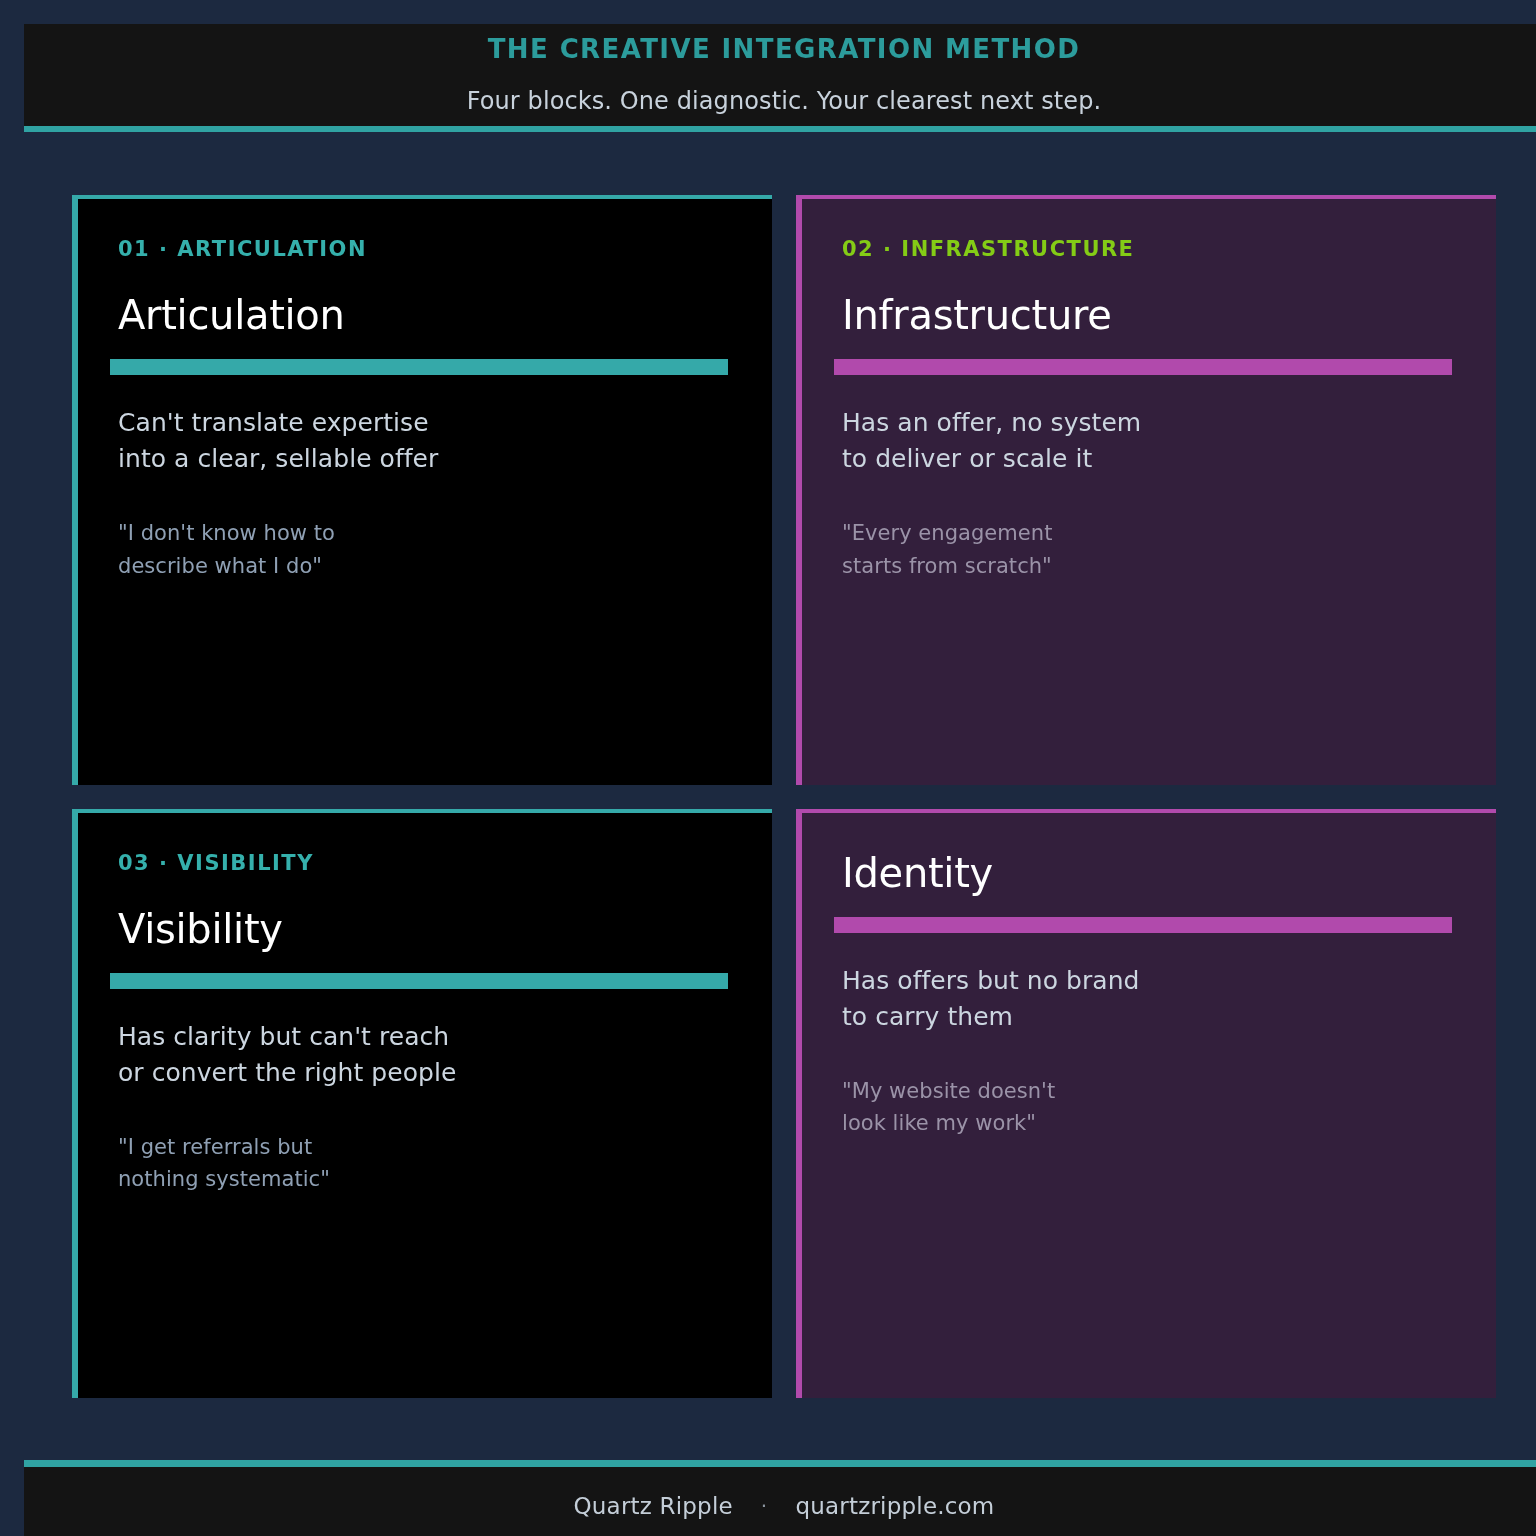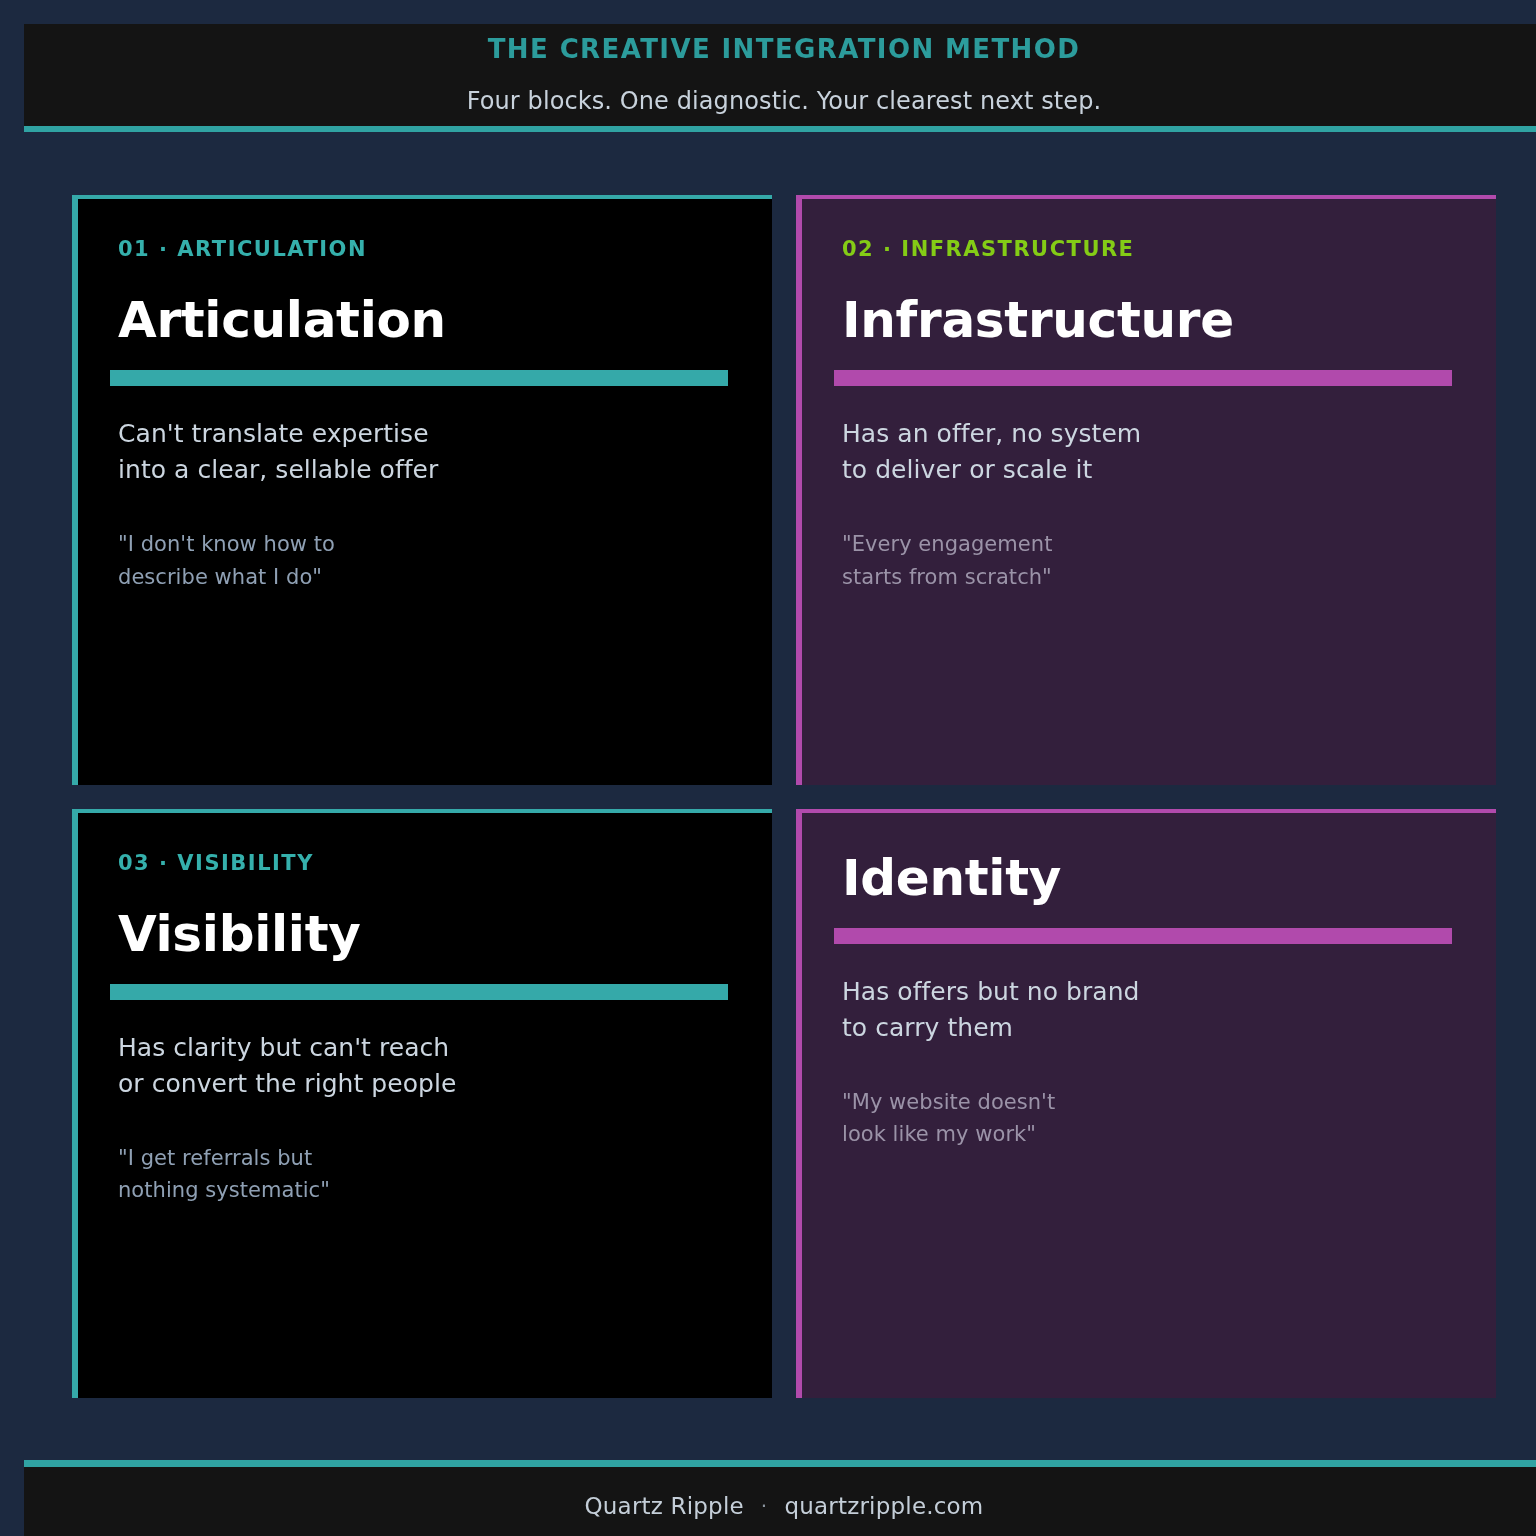--- a/index.html
+++ b/index.html
@@ -74,22 +74,22 @@
     font-size:21px;
     font-weight:bold;
     letter-spacing:1.5px;
     margin-bottom:16px;
   }
   .card.teal .card-eyebrow { color:#35b0ac; }
   .card.magenta .card-eyebrow { color:#84cc16; }
 
   .card-title {
     color:#ffffff;
-    font-size:50px;
-    font-weight:bold;
+    font-size:40px;
+    font-weight:normal;
     line-height:1.1;
     letter-spacing:-0.3px;
     margin-bottom:14px;
   }
 
   .card-rule {
     height:4px;
     width:654px;
     max-width:100%;
     margin-bottom:22px;
@@ -121,21 +121,21 @@
     height:84px;
     display:flex;
     align-items:center;
     justify-content:center;
     border-top:7px solid #30a3a3;
     flex:0 0 auto;
   }
   .footer-inner {
     display:flex;
     align-items:center;
-    gap:1px;
+    gap:12px;
     color:#c4ced8;
     font-size:23px;
     letter-spacing:0.2px;
   }
   .footer-dot { color:#8d97a1; font-size:20px; }
 </style>
 </head>
 <body>
 
 <div class="poster">

